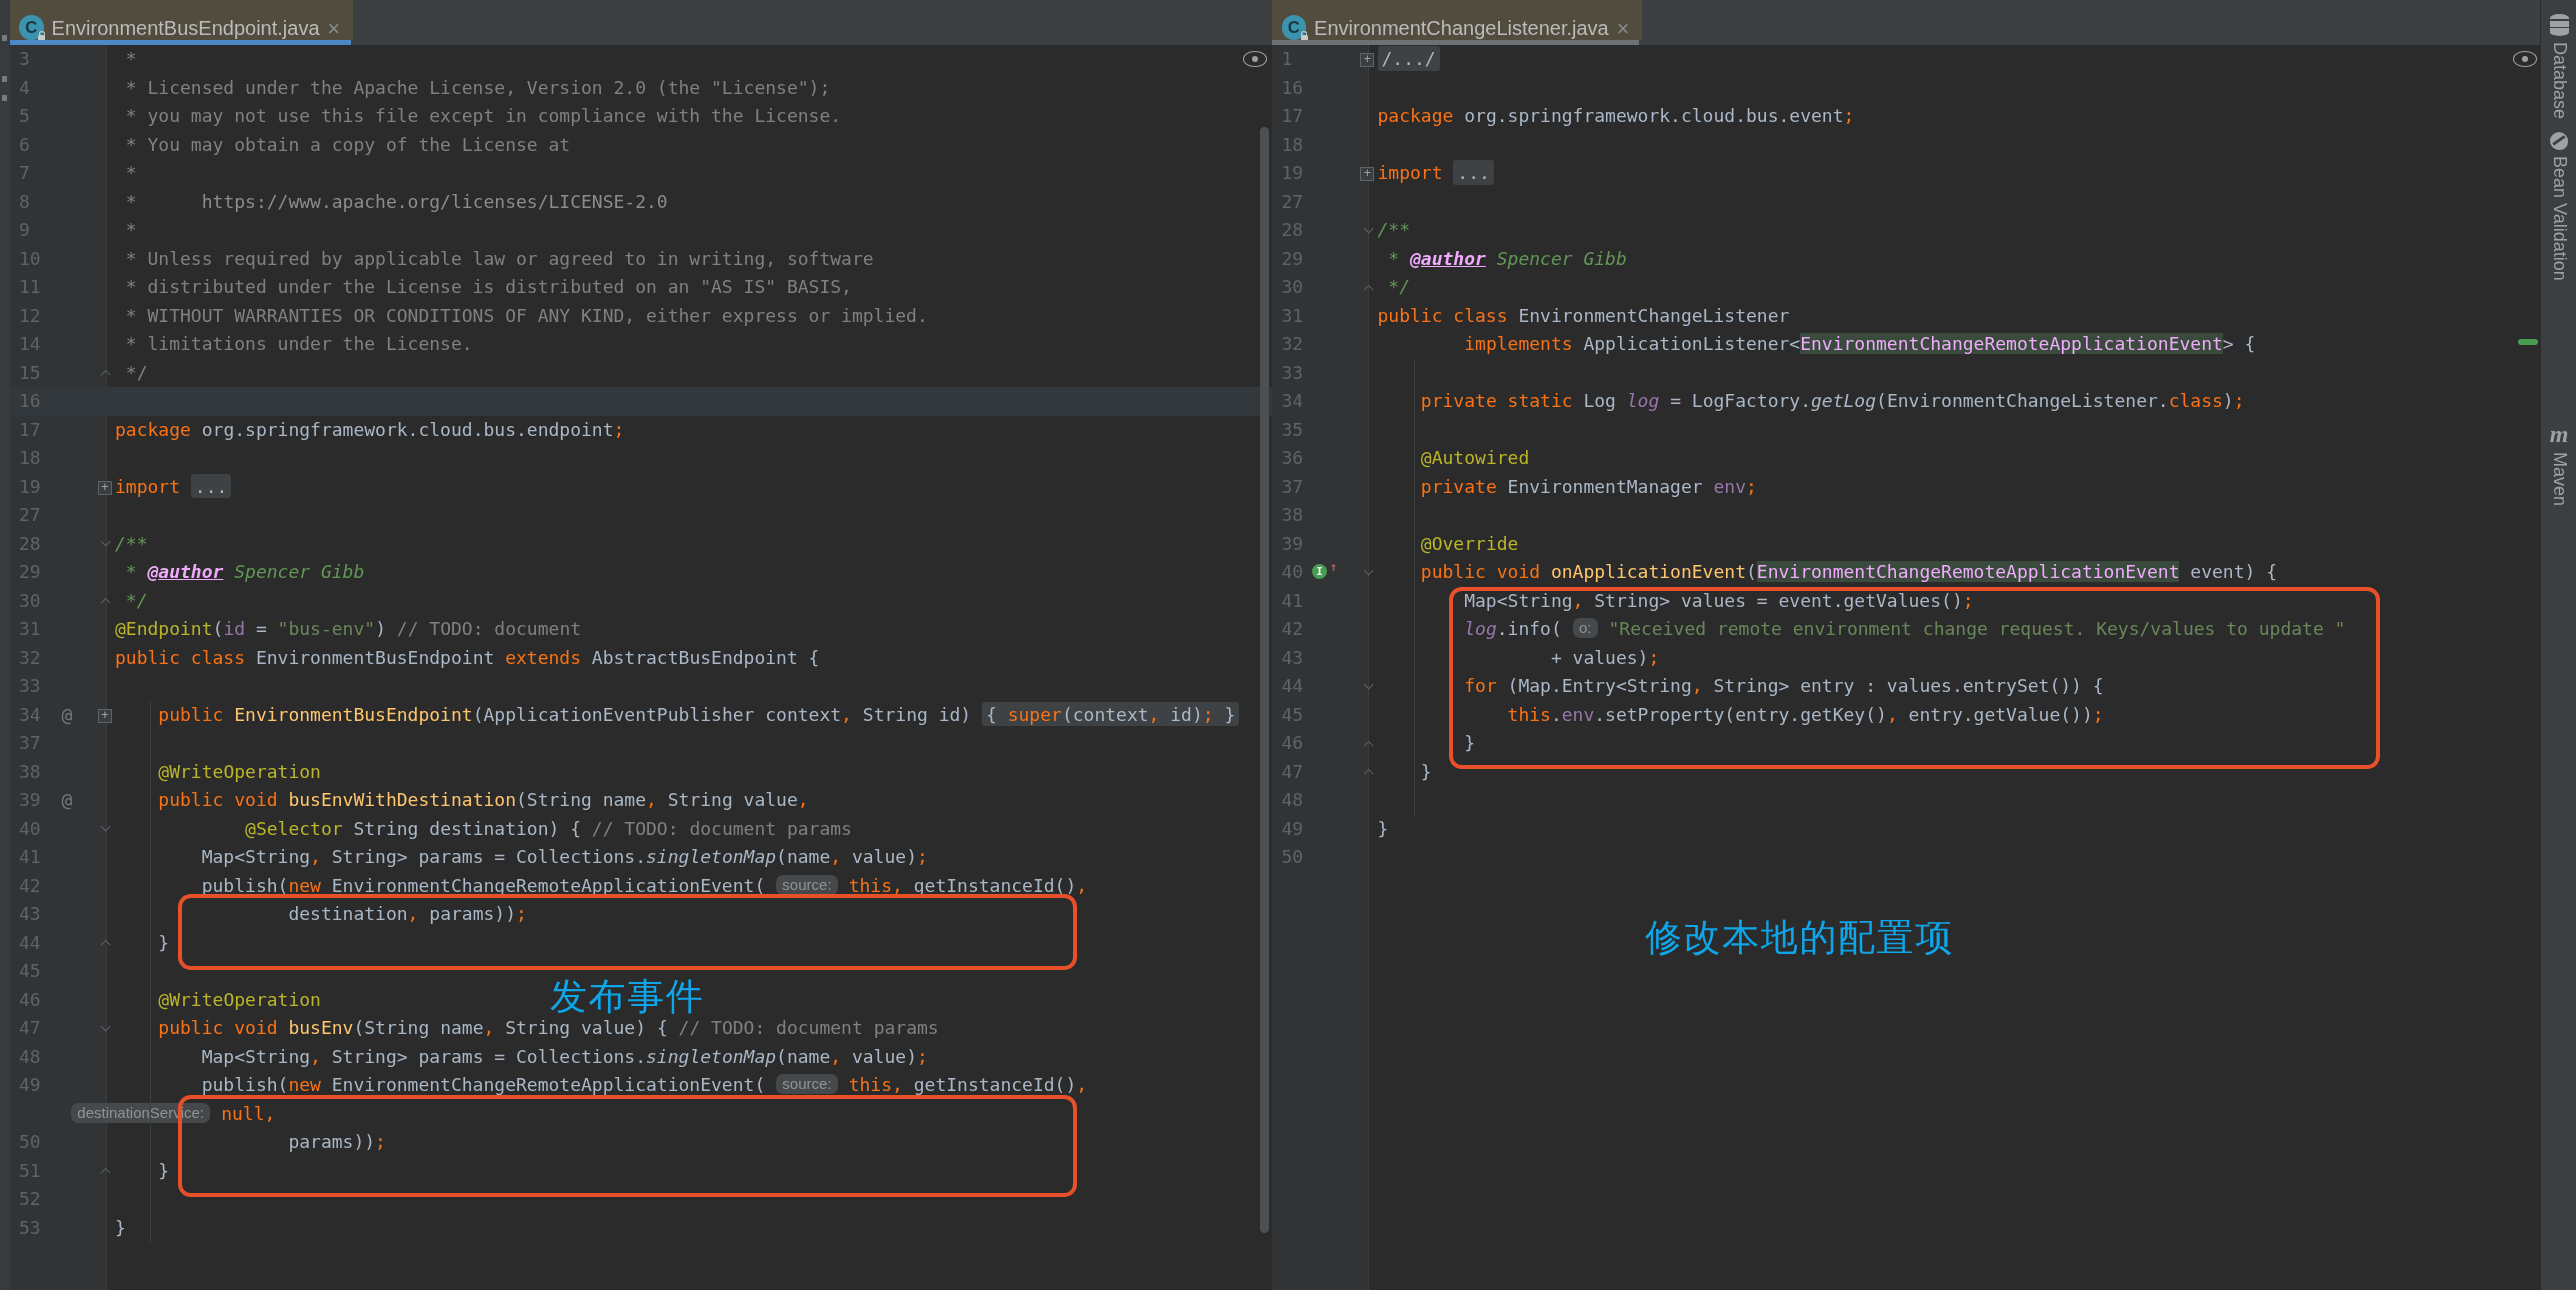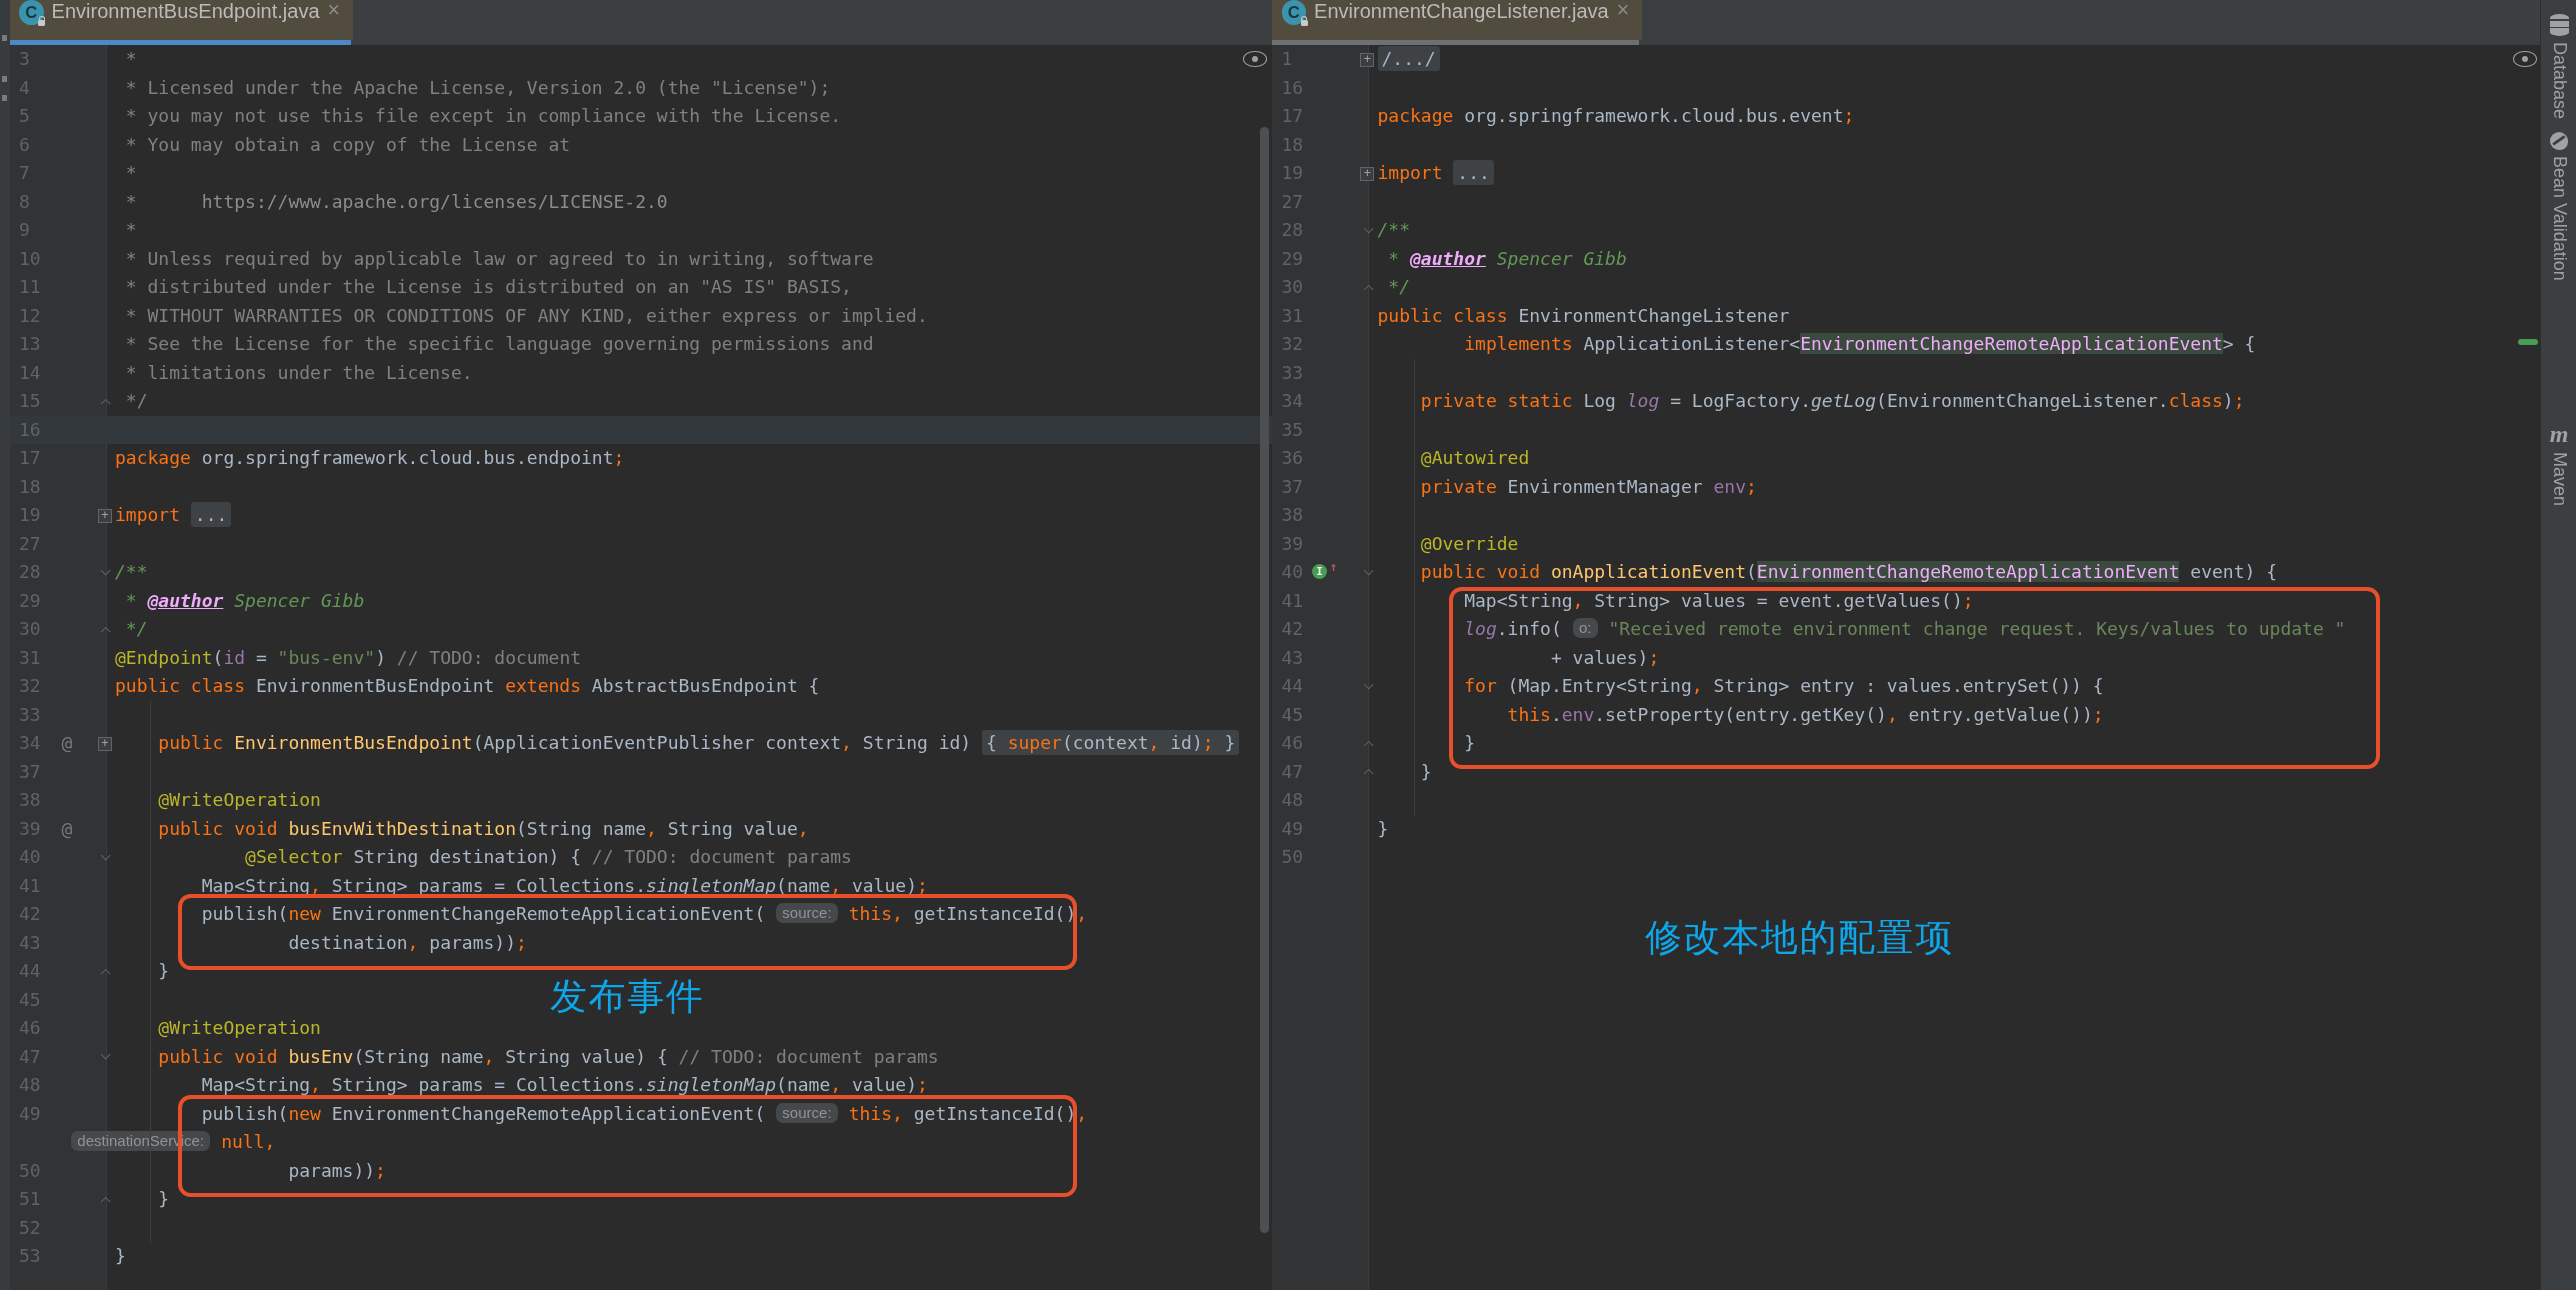--- a/index.html
+++ b/index.html
@@ -9,21 +9,21 @@
   
   .lstripe{position:absolute;left:0;top:0;width:9.5px;height:1290px;background:#383B3D;border-right:0.8px solid #2a2c2d;}
   .lstripe .mk{position:absolute;left:1.6px;width:5.5px;height:5.5px;background:#8d9295;opacity:.75;}
 
   
   .pane{position:absolute;top:0;height:1290px;}
   .pane-left{left:9.5px;width:1262px;border-right:0.8px solid #1f2122;}
   .pane-right{left:1272px;width:1268px;}
 
   .tabbar{position:absolute;left:0;top:0;right:0;height:45px;background:#3C3F41;}
-  .tab{position:absolute;left:0;top:0;height:40px;display:flex;align-items:flex-start;padding:0 12.7px 0 9.5px;background:#514C3D;}
+  .tab{position:absolute;left:0;top:0;height:40px;display:flex;align-items:flex-end;padding:0 12.7px 0 9.5px;background:#514C3D;}
   .tab .label{color:#BBBBBB;font-size:20px;margin:0 8px 0 8px;white-space:nowrap;}
   .tab .close{color:#8A8D8F;font-size:21.4px;line-height:21.4px;cursor:pointer;}
   .tab .close::before{content:"×";}
   .tab-underline{position:absolute;left:0;top:40px;height:4.8px;}
   .tab-underline.active{background:#4A88C7;}
   .tab-underline.inactive{background:#6E7173;}
 
   .fico{position:relative;width:24.6px;height:24.6px;border-radius:50%;background:#3C93AE;flex:0 0 auto;}
   .fico::before{content:"C";position:absolute;left:0;top:0.8px;width:100%;text-align:center;
                 color:#173742;font:bold 16.6px/23px "Liberation Sans",sans-serif;}
@@ -121,21 +121,20 @@
           <div class="row"><div class="gutter"><span class="ln">3</span></div><div class="code"><span class="sg com"> *</span></div></div>
           <div class="row"><div class="gutter"><span class="ln">4</span></div><div class="code"><span class="sg com"> * Licensed under the Apache License, Version 2.0 (the "License");</span></div></div>
           <div class="row"><div class="gutter"><span class="ln">5</span></div><div class="code"><span class="sg com"> * you may not use this file except in compliance with the License.</span></div></div>
           <div class="row"><div class="gutter"><span class="ln">6</span></div><div class="code"><span class="sg com"> * You may obtain a copy of the License at</span></div></div>
           <div class="row"><div class="gutter"><span class="ln">7</span></div><div class="code"><span class="sg com"> *</span></div></div>
           <div class="row"><div class="gutter"><span class="ln">8</span></div><div class="code"><span class="sg com"> *      </span><span class="sg url">https://www.apache.org/licenses/LICENSE-2.0</span></div></div>
           <div class="row"><div class="gutter"><span class="ln">9</span></div><div class="code"><span class="sg com"> *</span></div></div>
           <div class="row"><div class="gutter"><span class="ln">10</span></div><div class="code"><span class="sg com"> * Unless required by applicable law or agreed to in writing, software</span></div></div>
           <div class="row"><div class="gutter"><span class="ln">11</span></div><div class="code"><span class="sg com"> * distributed under the License is distributed on an "AS IS" BASIS,</span></div></div>
           <div class="row"><div class="gutter"><span class="ln">12</span></div><div class="code"><span class="sg com"> * WITHOUT WARRANTIES OR CONDITIONS OF ANY KIND, either express or implied.</span></div></div>
-          <div class="row"><div class="gutter"><span class="ln">13</span></div><div class="code"><span class="sg com"> * See the License for the specific language governing permissions and</span></div></div>
           <div class="row"><div class="gutter"><span class="ln">14</span></div><div class="code"><span class="sg com"> * limitations under the License.</span></div></div>
           <div class="row"><div class="gutter"><span class="ln">15</span><span class="fold c"></span></div><div class="code"><span class="sg com"> */</span></div></div>
           <div class="row hl"><div class="gutter"><span class="ln">16</span></div><div class="code"></div></div>
           <div class="row"><div class="gutter"><span class="ln">17</span></div><div class="code"><span class="sg kw">package </span><span class="sg txt">org.springframework.cloud.bus.endpoint</span><span class="sg kw">;</span></div></div>
           <div class="row"><div class="gutter"><span class="ln">18</span></div><div class="code"></div></div>
           <div class="row"><div class="gutter"><span class="ln">19</span><span class="fold p">+</span></div><div class="code"><span class="sg kw">import </span><span class="sg chip"><span class="sg txt">...</span></span></div></div>
           <div class="row"><div class="gutter"><span class="ln">27</span></div><div class="code"></div></div>
           <div class="row"><div class="gutter"><span class="ln">28</span><span class="fold o"></span></div><div class="code"><span class="sg doc">/**</span></div></div>
           <div class="row"><div class="gutter"><span class="ln">29</span></div><div class="code"><span class="sg doc"> * </span><span class="sg doctag">@author</span><span class="sg doc"> Spencer Gibb</span></div></div>
           <div class="row"><div class="gutter"><span class="ln">30</span><span class="fold c"></span></div><div class="code"><span class="sg doc"> */</span></div></div>

